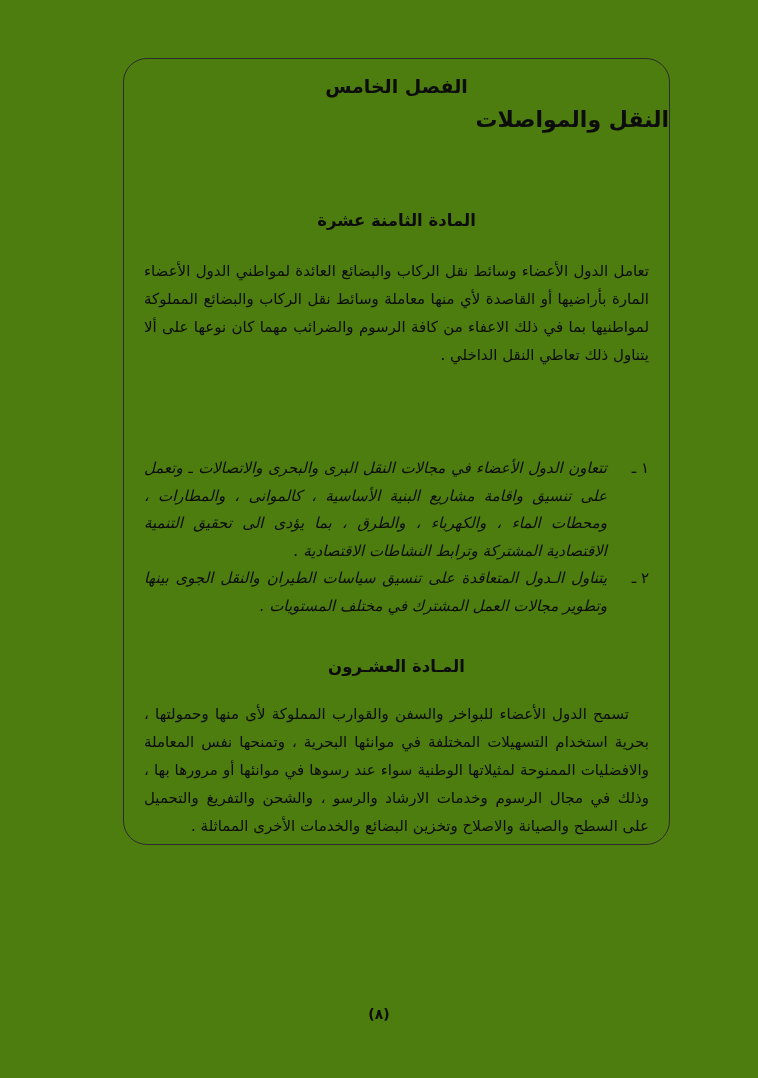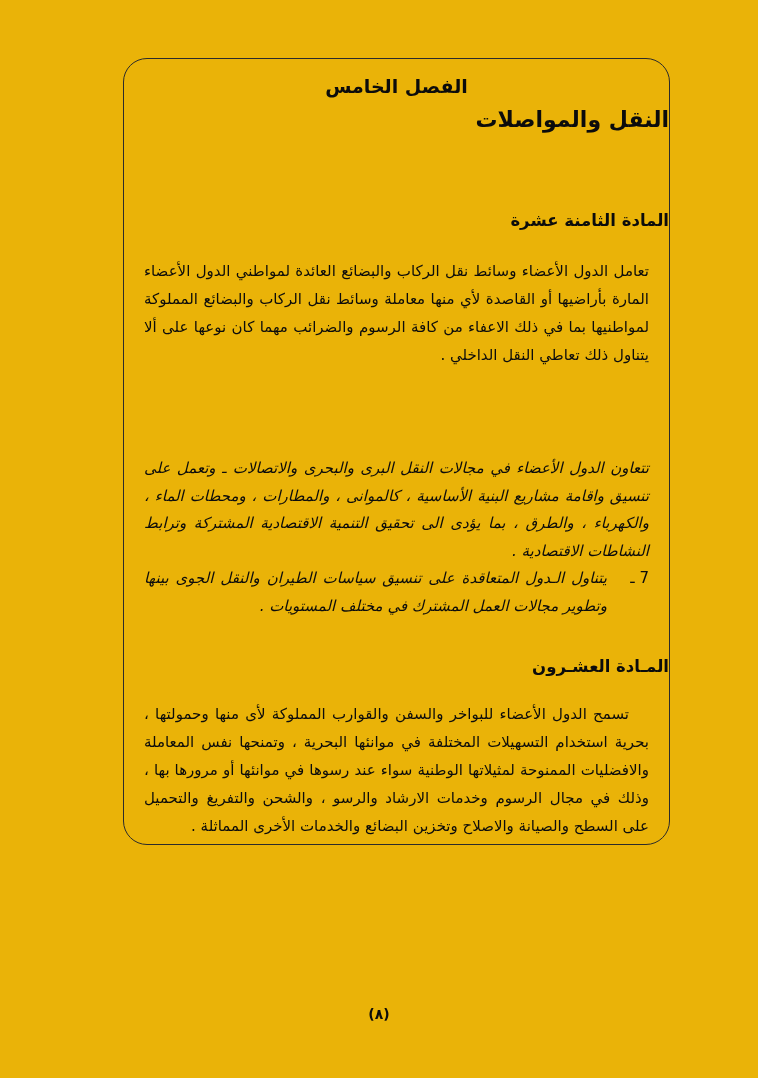--- a/index.html
+++ b/index.html
@@ -8,21 +8,21 @@
     background: #ffffff;
   }
   body {
     font-family: "DejaVu Sans", sans-serif;
     color: #0c0c0c;
   }
   .page {
     position: relative;
     width: 758px;
     height: 1078px;
-    background: #eab308;
+    background: #4d7c0f;
     overflow: hidden;
   }
   .frame {
     position: absolute;
     left: 123px;
     top: 58px;
     width: 547px;
     height: 787px;
     border: 1.6px solid #2b2b2b;
     border-radius: 24px;
@@ -45,21 +45,21 @@
     left: 0; right: 0;
     margin: 0;
     text-align: right;
     font-size: 22px;
     font-weight: bold;
   }
   .article-heading {
     position: absolute;
     left: 0; right: 0;
     margin: 0;
-    text-align: right;
+    text-align: center;
     font-size: 16.5px;
     font-weight: bold;
   }
   .h-18 { top: 152px; }
   .h-19 { top: 352px; }
   .h-20 { top: 598px; }
   .body-par {
     position: absolute;
     right: 20px;
     left: 20px;
@@ -111,24 +111,25 @@
 
     <h2 class="chapter-subtitle">النقل والمواصلات</h2>
 
     <h3 class="article-heading h-18">المادة الثامنة عشرة</h3>
 
     <p class="body-par p-18">تعامل الدول الأعضاء وسائط نقل الركاب والبضائع العائدة لمواطني الدول الأعضاء المارة بأراضيها أو القاصدة لأي منها معاملة وسائط نقل الركاب والبضائع المملوكة لمواطنيها بما في ذلك الاعفاء من كافة الرسوم والضرائب مهما كان نوعها على ألا يتناول ذلك تعاطي النقل الداخلي .</p>
 
 
     <div class="num-list">
       <div class="list-item">
+        <span class="item-num">١ ـ</span>
         <span class="item-text">تتعاون الدول الأعضاء في مجالات النقل البرى والبحرى والاتصالات ـ وتعمل على تنسيق واقامة مشاريع البنية الأساسية ، كالموانى ، والمطارات ، ومحطات الماء ، والكهرباء ، والطرق ، بما يؤدى الى تحقيق التنمية الاقتصادية المشتركة وترابط النشاطات الاقتصادية .</span>
       </div>
       <div class="list-item">
-        <span class="item-num">7 ـ</span>
+        <span class="item-num">٢ ـ</span>
         <span class="item-text">يتناول الـدول المتعاقدة على تنسيق سياسات الطيران والنقل الجوى بينها وتطوير مجالات العمل المشترك في مختلف المستويات .</span>
       </div>
     </div>
 
     <h3 class="article-heading h-20">المـادة العشـرون</h3>
 
     <p class="body-par p-20">تسمح الدول الأعضاء للبواخر والسفن والقوارب المملوكة لأى منها وحمولتها ، بحرية استخدام التسهيلات المختلفة في موانئها البحرية ، وتمنحها نفس المعاملة والافضليات الممنوحة لمثيلاتها الوطنية سواء عند رسوها في موانئها أو مرورها بها ، وذلك في مجال الرسوم وخدمات الارشاد والرسو ، والشحن والتفريغ والتحميل على السطح والصيانة والاصلاح وتخزين البضائع والخدمات الأخرى المماثلة .</p>
 
   </div>
 

